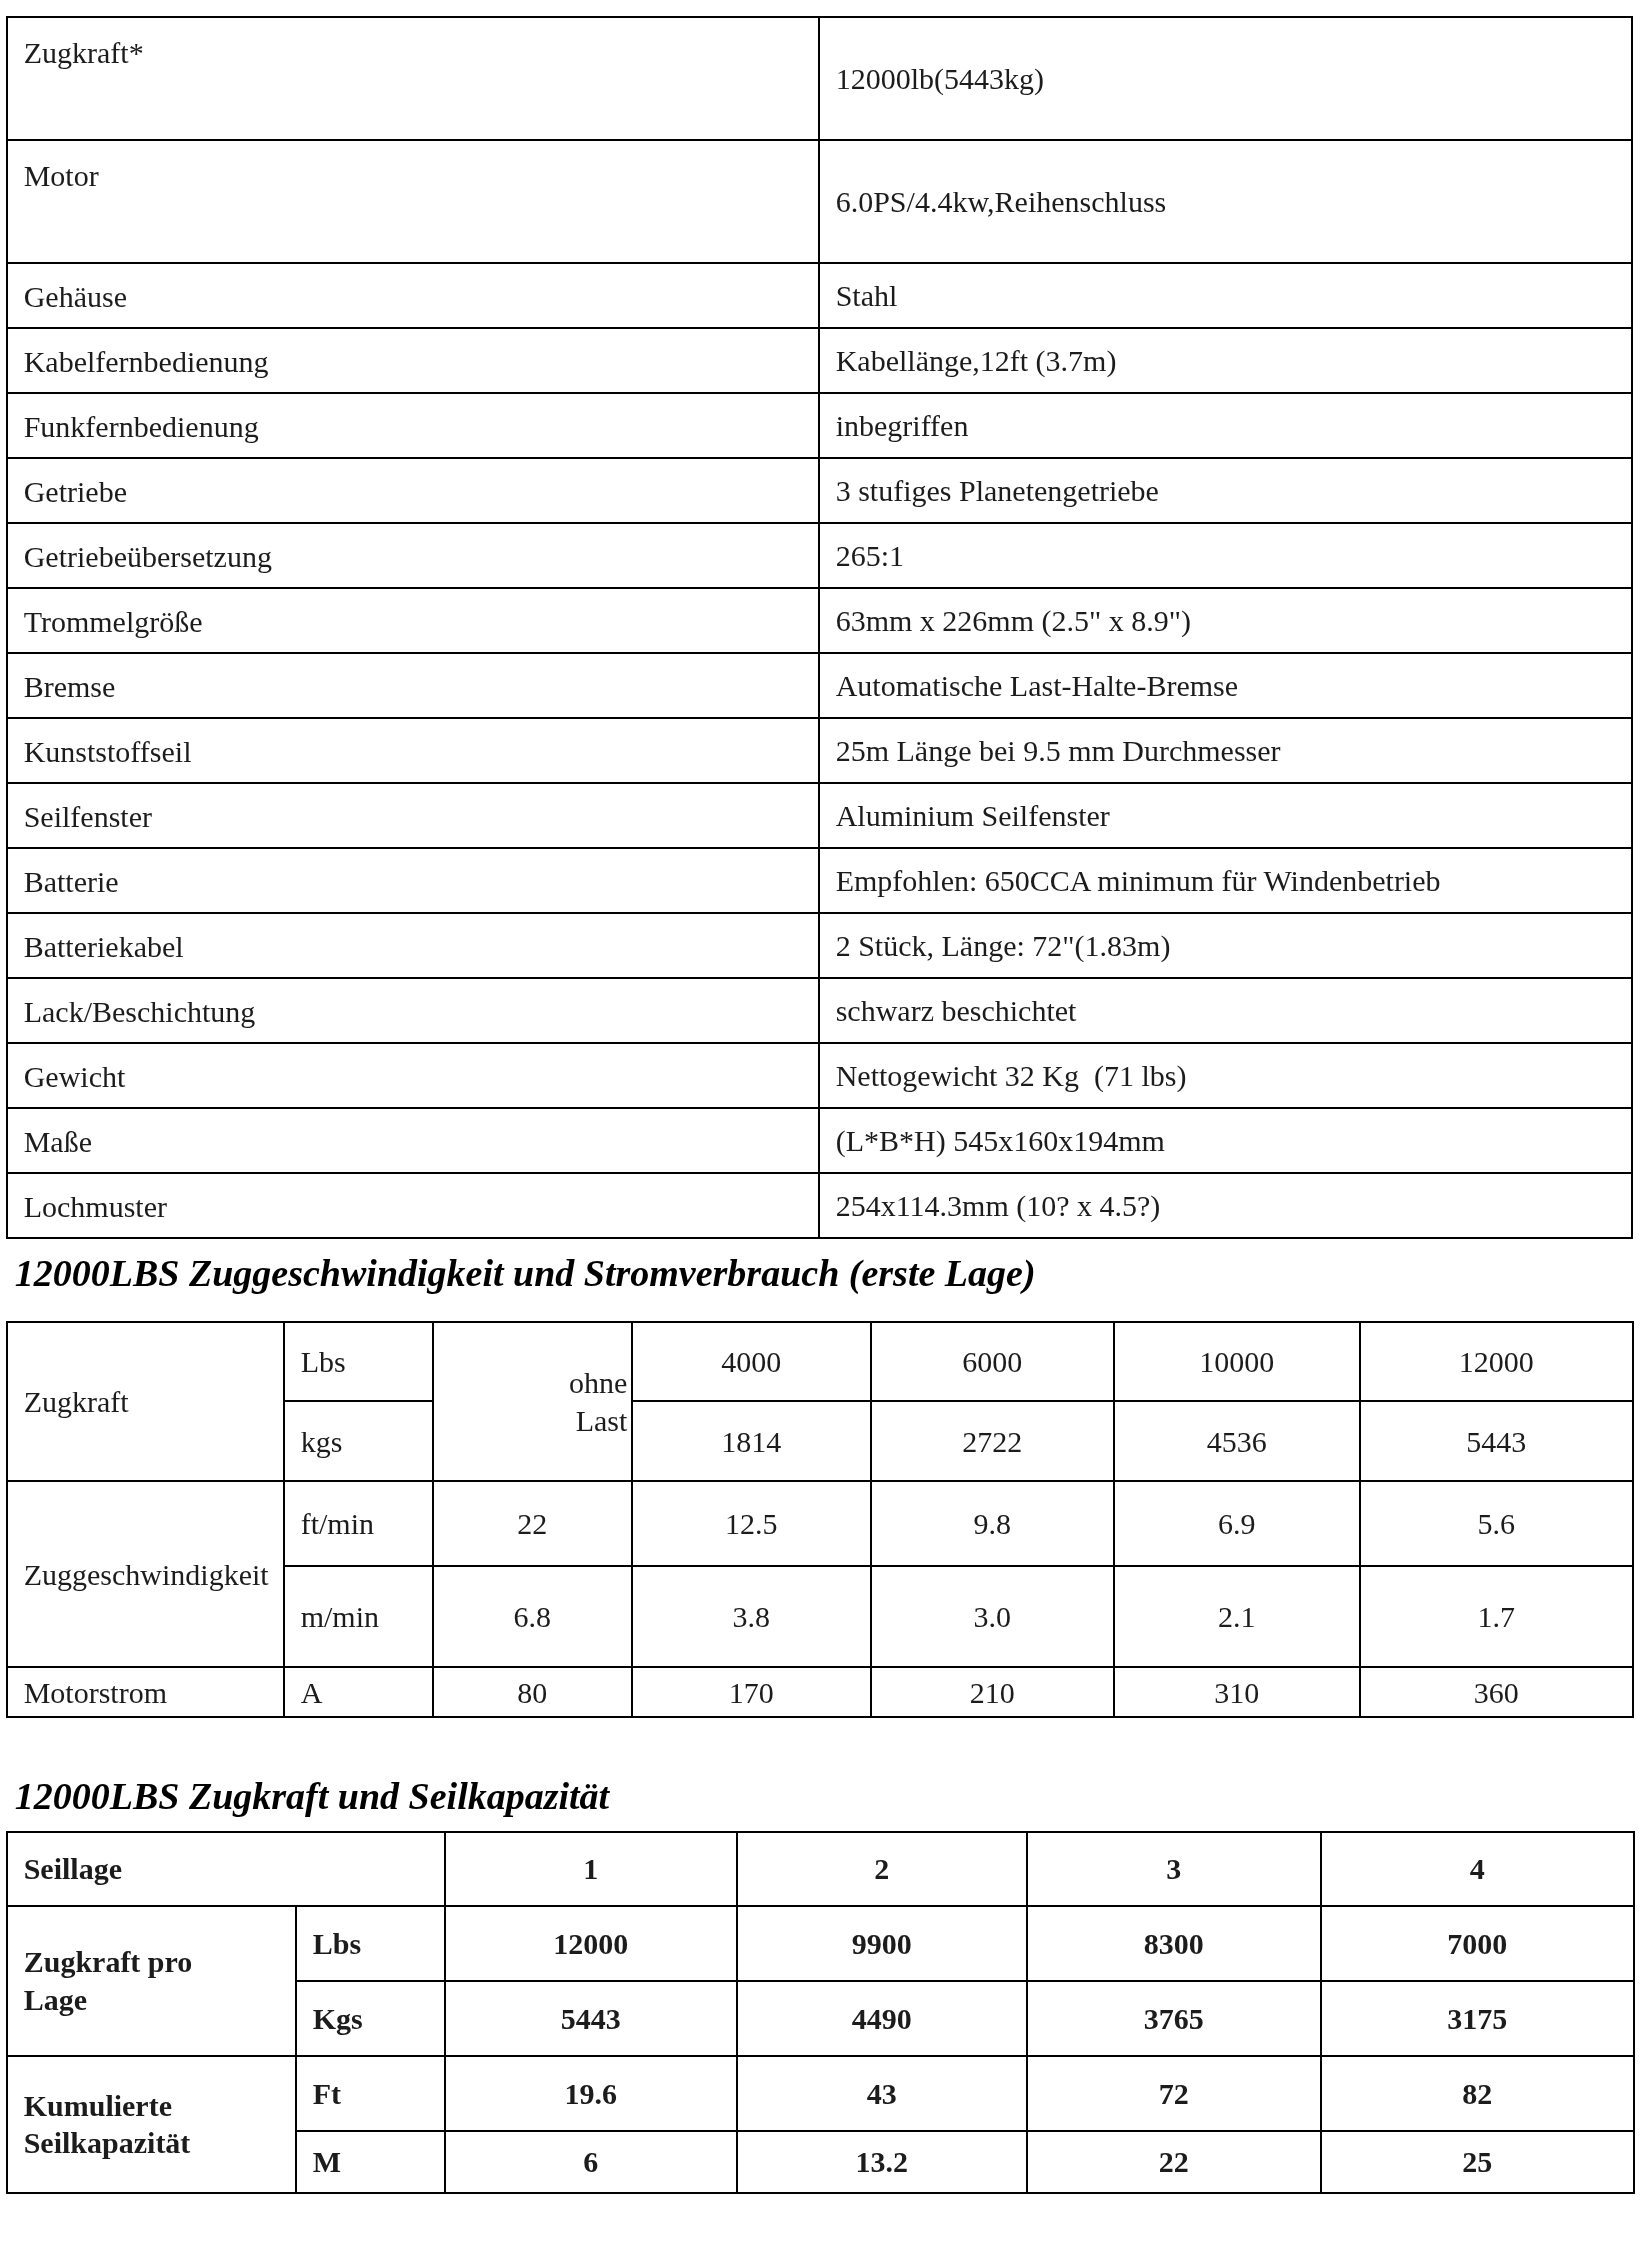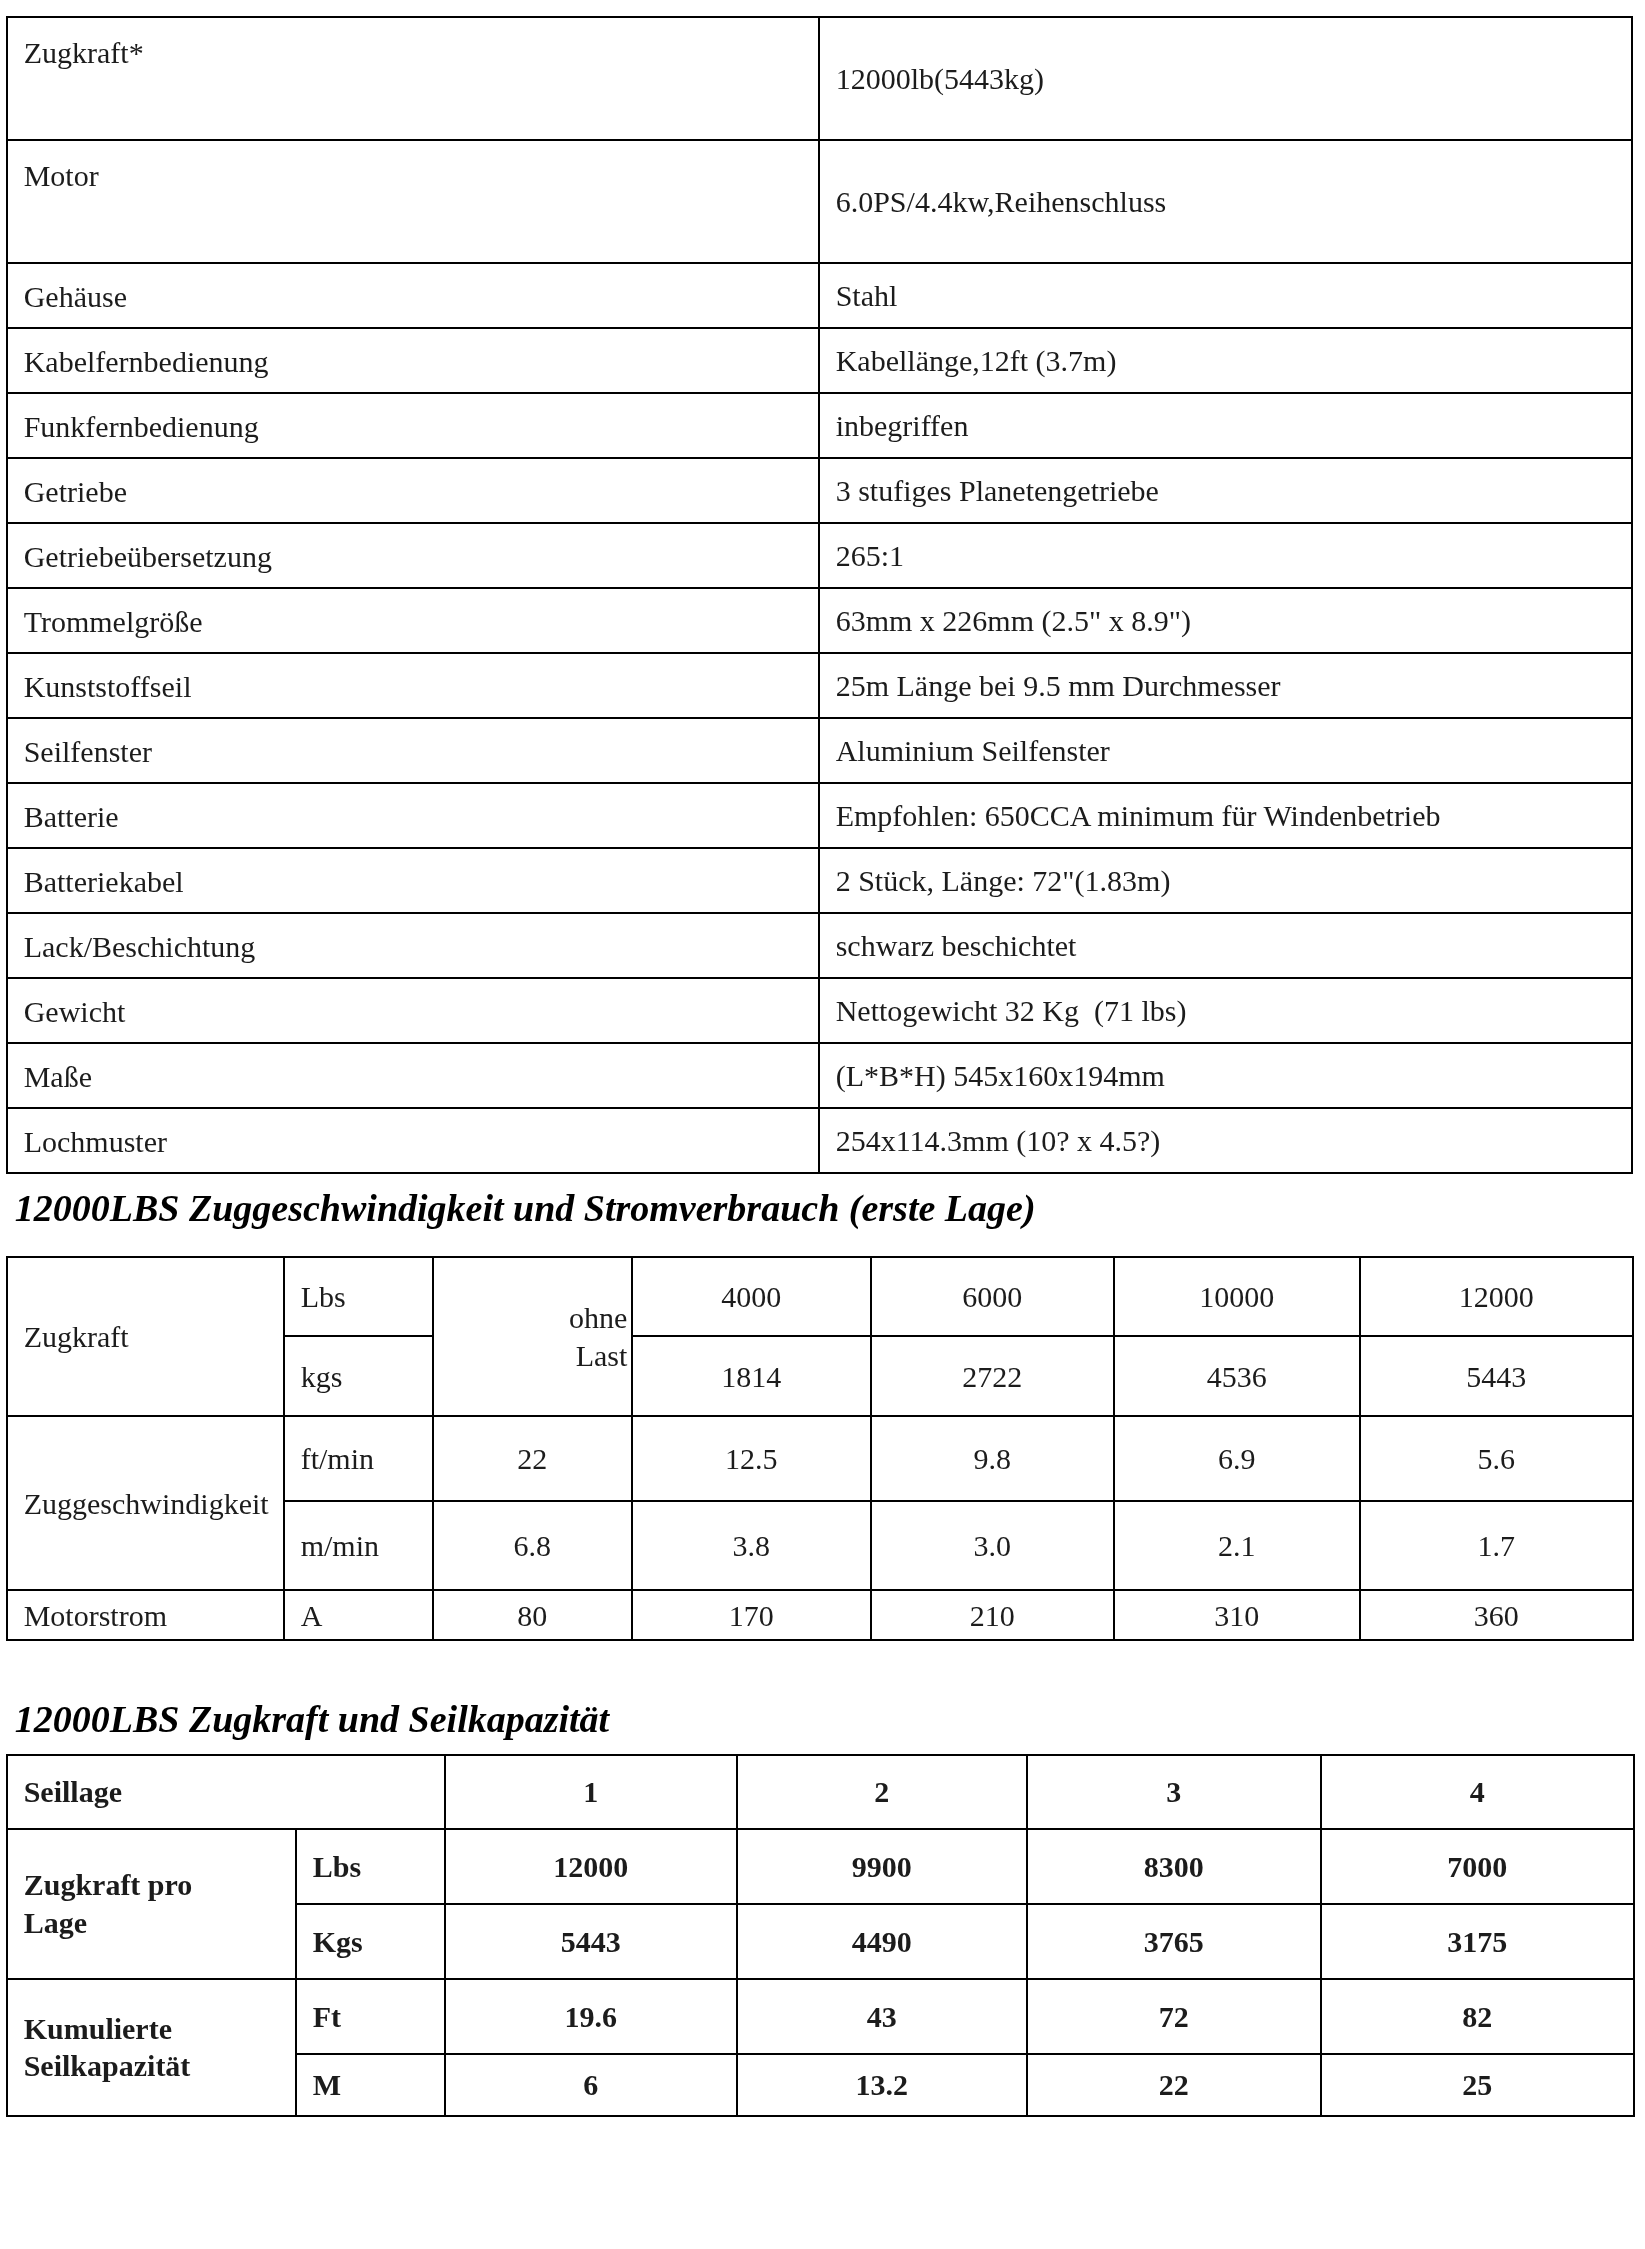--- a/index.html
+++ b/index.html
@@ -46,21 +46,21 @@
     font-size:38px;line-height:1.15;
     margin:12.6px 0 26px 9.1px;
     font-style:italic;
   }
   h2.sec.h-cap{margin-top:57px;margin-bottom:12px;}
 
   
   .spd tr.r1{height:79px;}
   .spd tr.r2{height:80px;}
   .spd tr.r3{height:85px;}
-  .spd tr.r4{height:89px;}
+  .spd tr.r4{height:101px;}
   .spd tr.r5{height:50px;}
   .spd td{vertical-align:middle;}
   .spd td.lab{
     text-align:left;padding:0 11.4px 0 16px;
     overflow-wrap:anywhere;
   }
   .spd td.unit{text-align:left;padding:0 5.7px 0 16px;}
   .spd td.num{text-align:center;padding:0 3.4px;}
   .spd td.noload{
     text-align:right;
@@ -116,20 +116,24 @@
           <td class="lab">Getriebe</td>
           <td class="val">3 stufiges Planetengetriebe</td>
         </tr>
         <tr>
           <td class="lab">Getriebeübersetzung</td>
           <td class="val">265:1</td>
         </tr>
         <tr>
           <td class="lab">Trommelgröße</td>
           <td class="val">63mm x 226mm (2.5" x 8.9")</td>
+        </tr>
+        <tr>
+          <td class="lab">Bremse</td>
+          <td class="val">Automatische Last-Halte-Bremse</td>
         </tr>
         <tr>
           <td class="lab">Kunststoffseil</td>
           <td class="val">25m Länge bei 9.5 mm Durchmesser</td>
         </tr>
         <tr>
           <td class="lab">Seilfenster</td>
           <td class="val">Aluminium Seilfenster</td>
         </tr>
         <tr>

